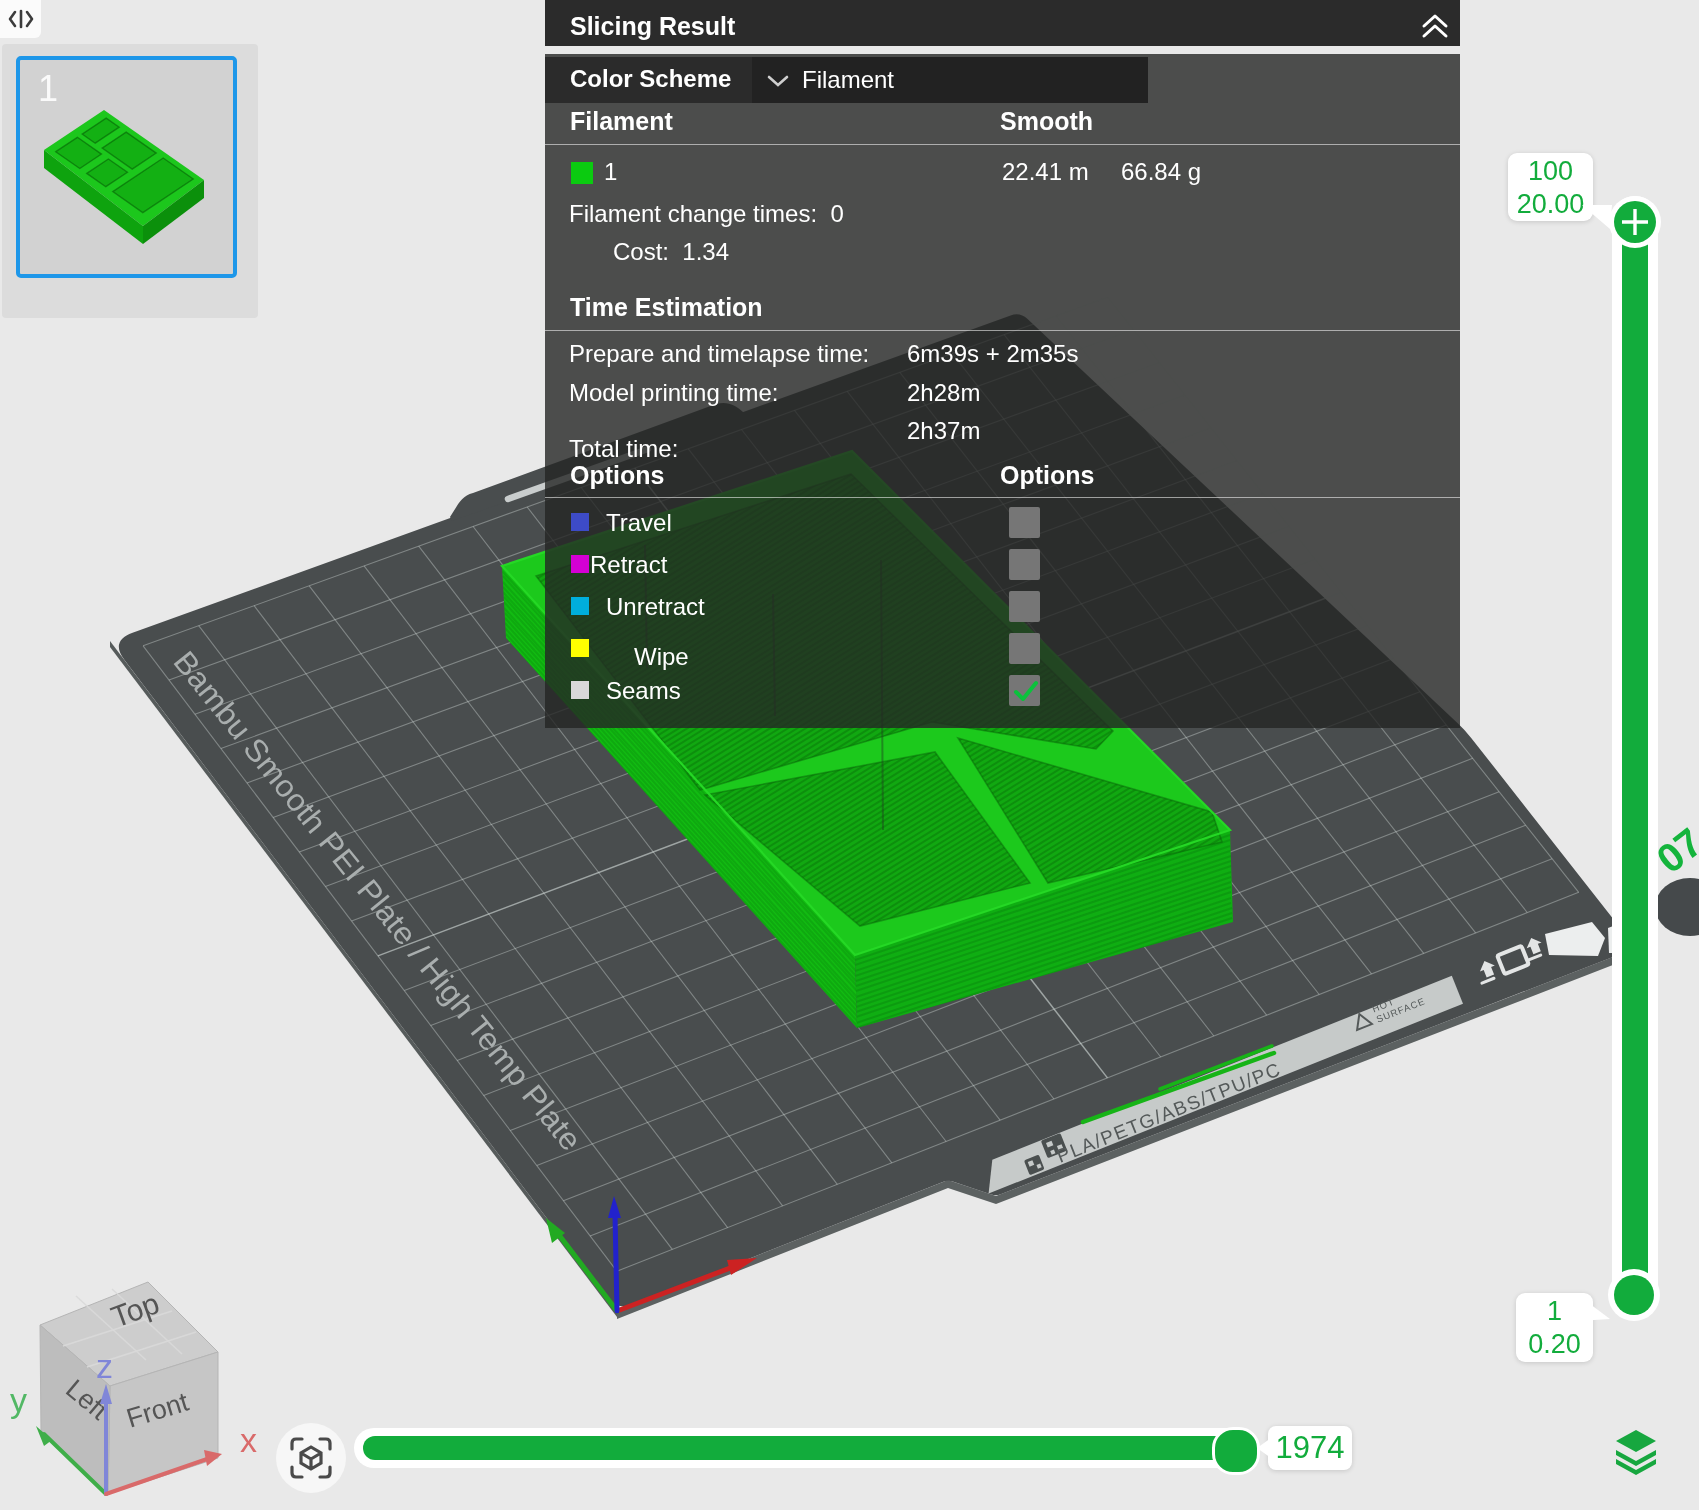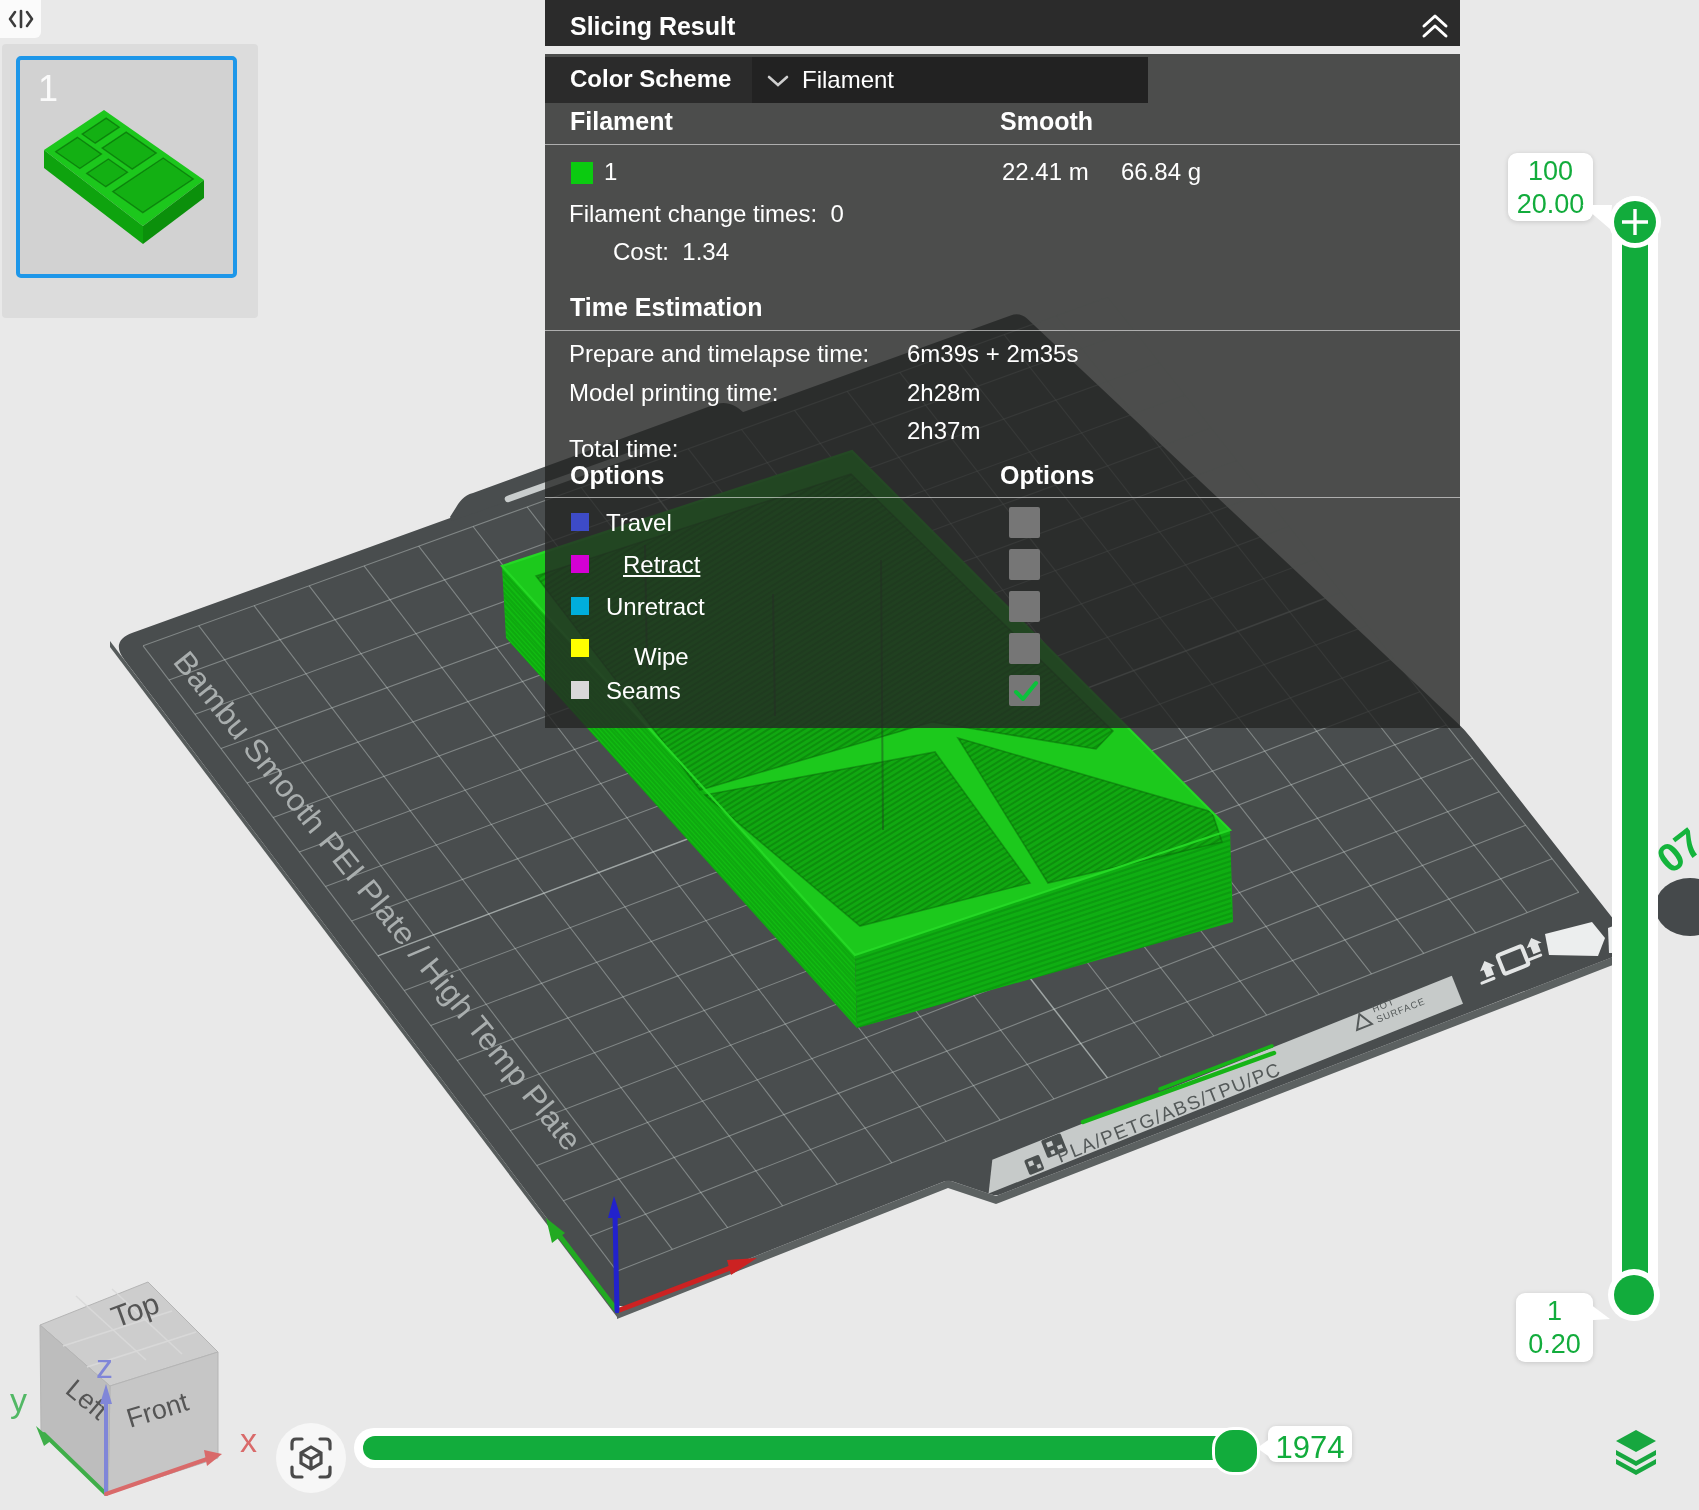--- a/index.html
+++ b/index.html
@@ -24,21 +24,21 @@
 .vtrack{position:absolute;left:1612px;top:196px;width:46px;height:1124px;background:#fff;border-radius:23px;}
 .vfill{position:absolute;left:1622px;top:240px;width:26px;height:1038px;background:#12ac3c;}
 .plusbtn{position:absolute;left:1609px;top:196px;width:52px;height:52px;background:#fff;border-radius:26px;}
 .plusbtn .in{position:absolute;left:5px;top:5px;width:42px;height:42px;background:#12ac3c;border-radius:21px;}
 .handle{position:absolute;left:1608px;top:1269px;width:52px;height:52px;background:#fff;border-radius:26px;}
 .handle .in{position:absolute;left:6px;top:6px;width:40px;height:40px;background:#12ac3c;border-radius:20px;}
 .tip{position:absolute;background:#fff;border-radius:9px;color:#12ac3c;text-align:center;font-size:27px;line-height:33px;padding-top:2px;box-shadow:0 1px 5px rgba(0,0,0,0.15);}
 .htrack{position:absolute;left:354px;top:1428px;width:904px;height:40px;background:#fff;border-radius:20px;}
 .hfill{position:absolute;left:363px;top:1436px;width:878px;height:24px;background:#12ac3c;border-radius:12px;}
 .hhandle{position:absolute;left:1212px;top:1427px;width:42px;height:42px;background:#12ac3c;border-radius:21px;border:3px solid #fff;}
-.htip{position:absolute;left:1268px;top:1426px;width:84px;height:36px;background:#fff;border-radius:8px;color:#12ac3c;font-size:31px;text-align:center;line-height:44px;box-shadow:0 1px 5px rgba(0,0,0,0.15);}
+.htip{position:absolute;left:1268px;top:1426px;width:84px;height:44px;background:#fff;border-radius:8px;color:#12ac3c;font-size:31px;text-align:center;line-height:44px;box-shadow:0 1px 5px rgba(0,0,0,0.15);}
 .fitbtn{position:absolute;left:276px;top:1423px;width:70px;height:70px;background:#f7f7f7;border-radius:35px;}
 </style>
 </head>
 <body>
 <div id="stage">
 <svg width="1699" height="1510" viewBox="0 0 1699 1510" style="position:absolute;left:0;top:0">
 <defs>
 <clipPath id="topclip">
           <path d="M536,576 L851,474 L1113,731 L1096,749 L932,722 L700,790 Z"></path>
           <path d="M705,795 L935,752 L1030,883 L860,926 Z"></path>
@@ -469,21 +469,21 @@
 <div class="lbl" style="left:362px;top:379px;">2h28m</div>
 <div class="lbl" style="left:24px;top:417px;margin-top:18px;">Total time:</div>
 <div class="lbl" style="left:362px;top:417px;">2h37m</div>
 <div class="lbl b" style="left:25px;top:461px;font-size:25px;">Options</div>
 <div class="lbl b" style="left:455px;top:461px;font-size:25px;">Options</div>
 <div class="sep" style="top:497px;"></div>
 <div class="sw" style="left:26px;top:513px;background:#3d4bc7;"></div>
 <div class="lbl" style="left:61px;top:509px;">Travel</div>
 <div class="cb" style="top:507px;"></div>
 <div class="sw" style="left:26px;top:555px;background:#d400d4;"></div>
-<div class="lbl" style="left:78px;top:551px;text-decoration:underline;">Retract</div>
+<div class="lbl" style="left:45px;top:551px;">Retract</div>
 <div class="cb" style="top:549px;"></div>
 <div class="sw" style="left:26px;top:597px;background:#00aedc;"></div>
 <div class="lbl" style="left:61px;top:593px;">Unretract</div>
 <div class="cb" style="top:591px;"></div>
 <div class="sw" style="left:26px;top:639px;background:#ffff00;"></div>
 <div class="lbl" style="left:61px;top:643px;margin-left:28px;">Wipe</div>
 <div class="cb" style="top:633px;"></div>
 <div class="sw" style="left:26px;top:681px;background:#d9d9d9;"></div>
 <div class="lbl" style="left:61px;top:677px;">Seams</div>
 <div class="cb" style="top:675px;"></div>

